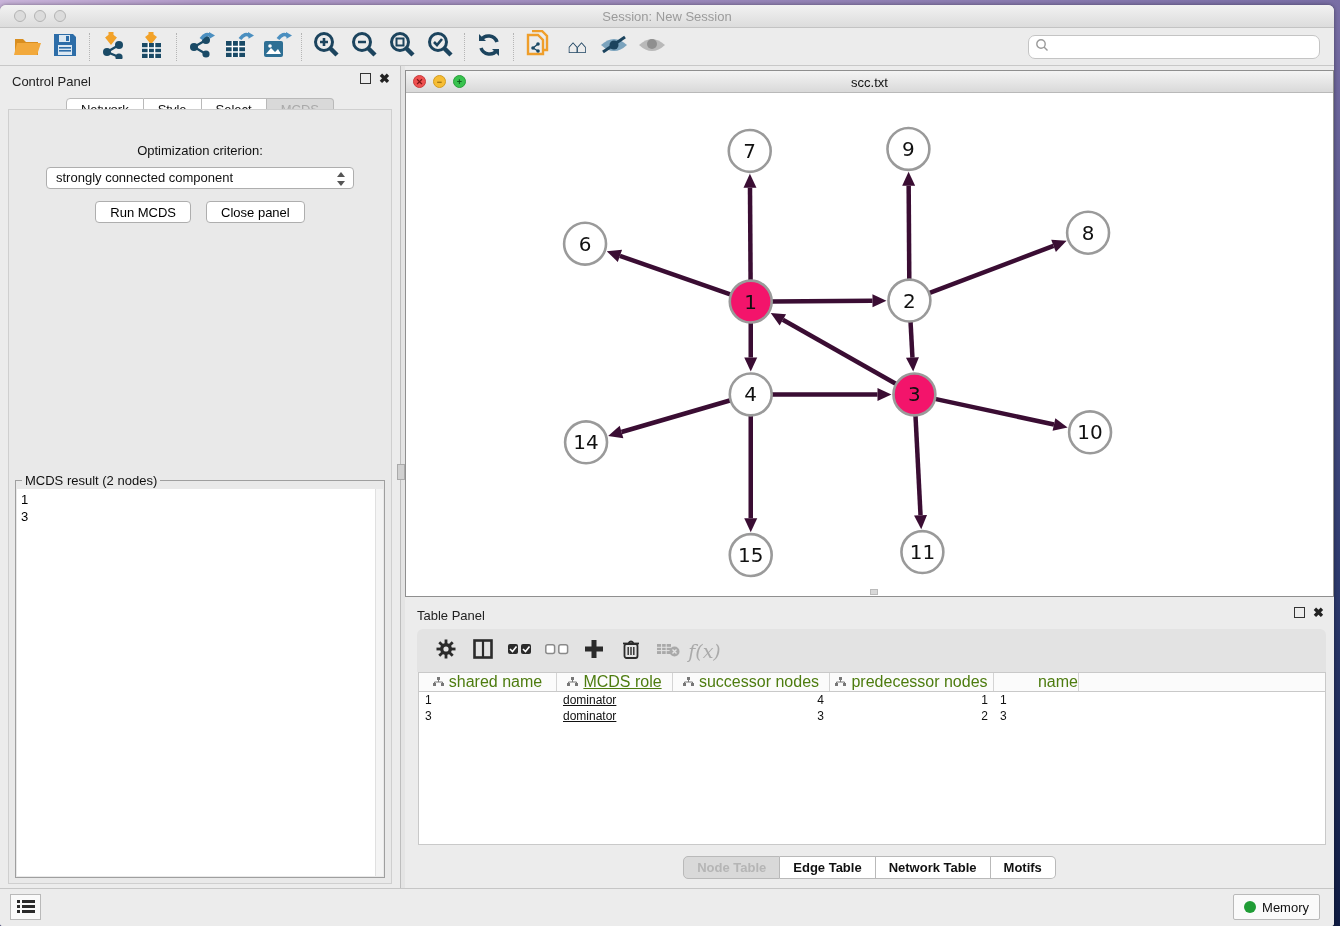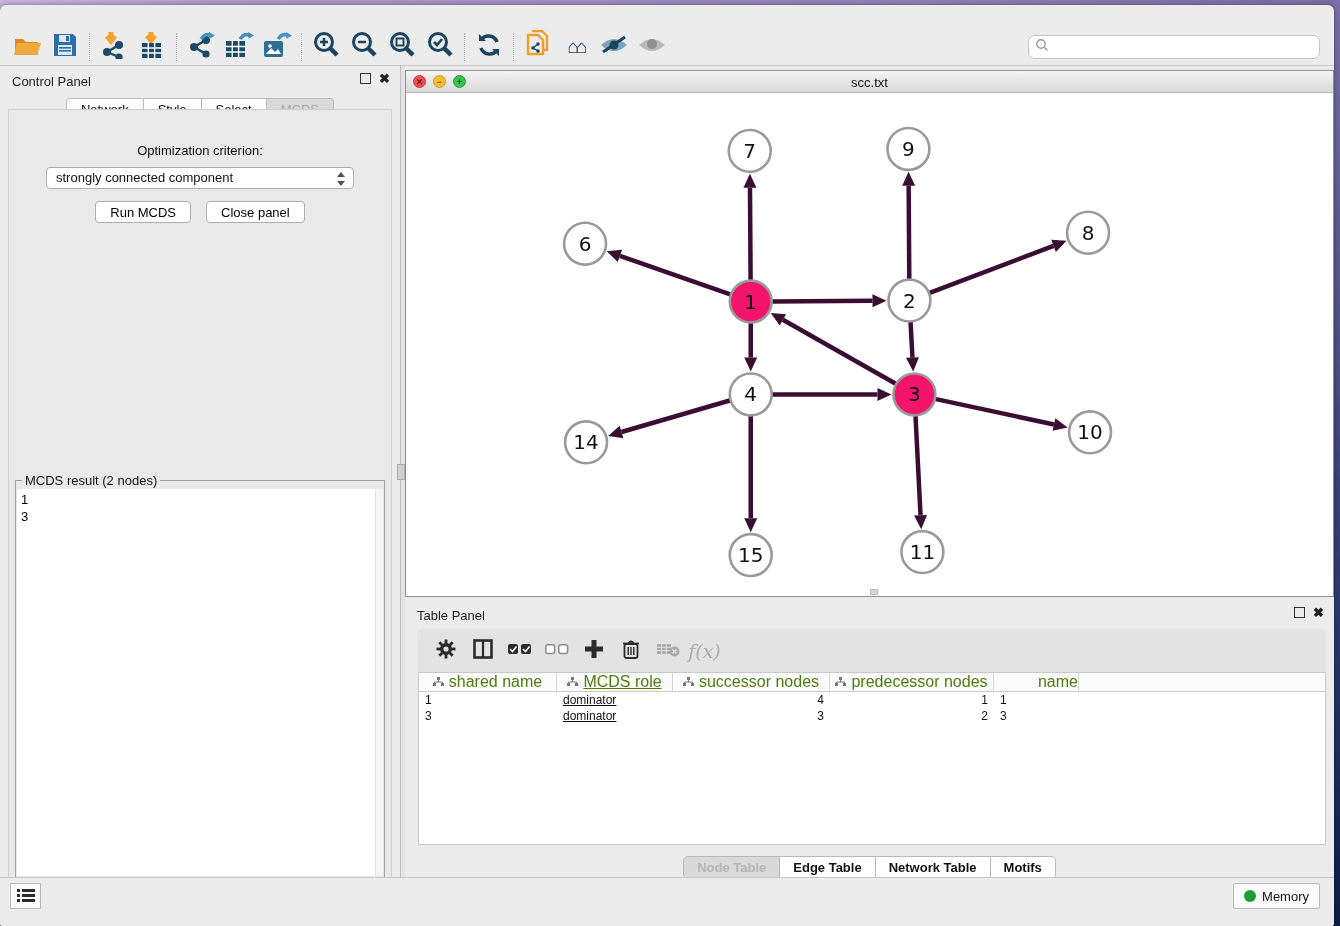--- a/index.html
+++ b/index.html
@@ -107,34 +107,40 @@
   .td.num { text-align:right; }
   .c0{width:138px;} .c1{width:116px;text-decoration:underline;} .c2{width:157px;} .c3{width:164px;} .c4{width:85px;justify-content:flex-end;}
   .tp-tabs { position:absolute; left:0; right:0; bottom:11px; display:flex; justify-content:center; }
   .tp-tab { height:23px; padding:0 13px; font-size:13px; font-weight:bold; line-height:22px;
     background:#fff; border:1px solid #b9b9b9; border-left:none; color:#111; }
   .tp-tab:first-child { border-left:1px solid #b9b9b9; border-radius:5px 0 0 5px; }
   .tp-tab:last-child { border-radius:0 5px 5px 0; }
   .tp-tab.active { background:#d9d9d9; color:#b5b5b5; }
 
   
-  .status-bar { position:absolute; left:0; right:0; bottom:0; height:49px; background:#ececec;
+  .status-bar { position:absolute; left:0; right:0; bottom:0; height:38px; background:#ececec;
     border-top:1px solid #c6c6c6; }
   .sb-left-btn { position:absolute; left:10px; top:5px; width:31px; height:26px; background:#fafafa;
     border:1px solid #b9b9b9; display:flex; align-items:center; justify-content:center; }
   .memory-btn { position:absolute; right:14px; top:5px; height:26px; background:#fafafa;
     border:1px solid #b9b9b9; border-radius:2px; display:flex; align-items:center; gap:6px;
     padding:0 10px; font-size:13px; color:#111; }
   .mem-dot { width:12px; height:12px; border-radius:50%; background:#1f9c35; }
 </style>
 </head>
 <body>
 
 <div class="app-window">
 
+  <div class="titlebar">
+    <span class="tl-dot" style="left:14px"></span>
+    <span class="tl-dot" style="left:34px"></span>
+    <span class="tl-dot" style="left:54px"></span>
+    <div class="title">Session: New Session</div>
+  </div>
 
   <div class="toolbar">
     <div style="width:8px"></div>
     <button class="tb-btn">
       <span>
         <svg width="28" height="24">
             <path d="M2 6 h8 l3 3 h12 v13 h-23 z" fill="#d98e1f"></path>
             <path d="M4 10 h24 l-4 12 h-23 z" fill="#f2a93c"></path>
           </svg>
       </span>

